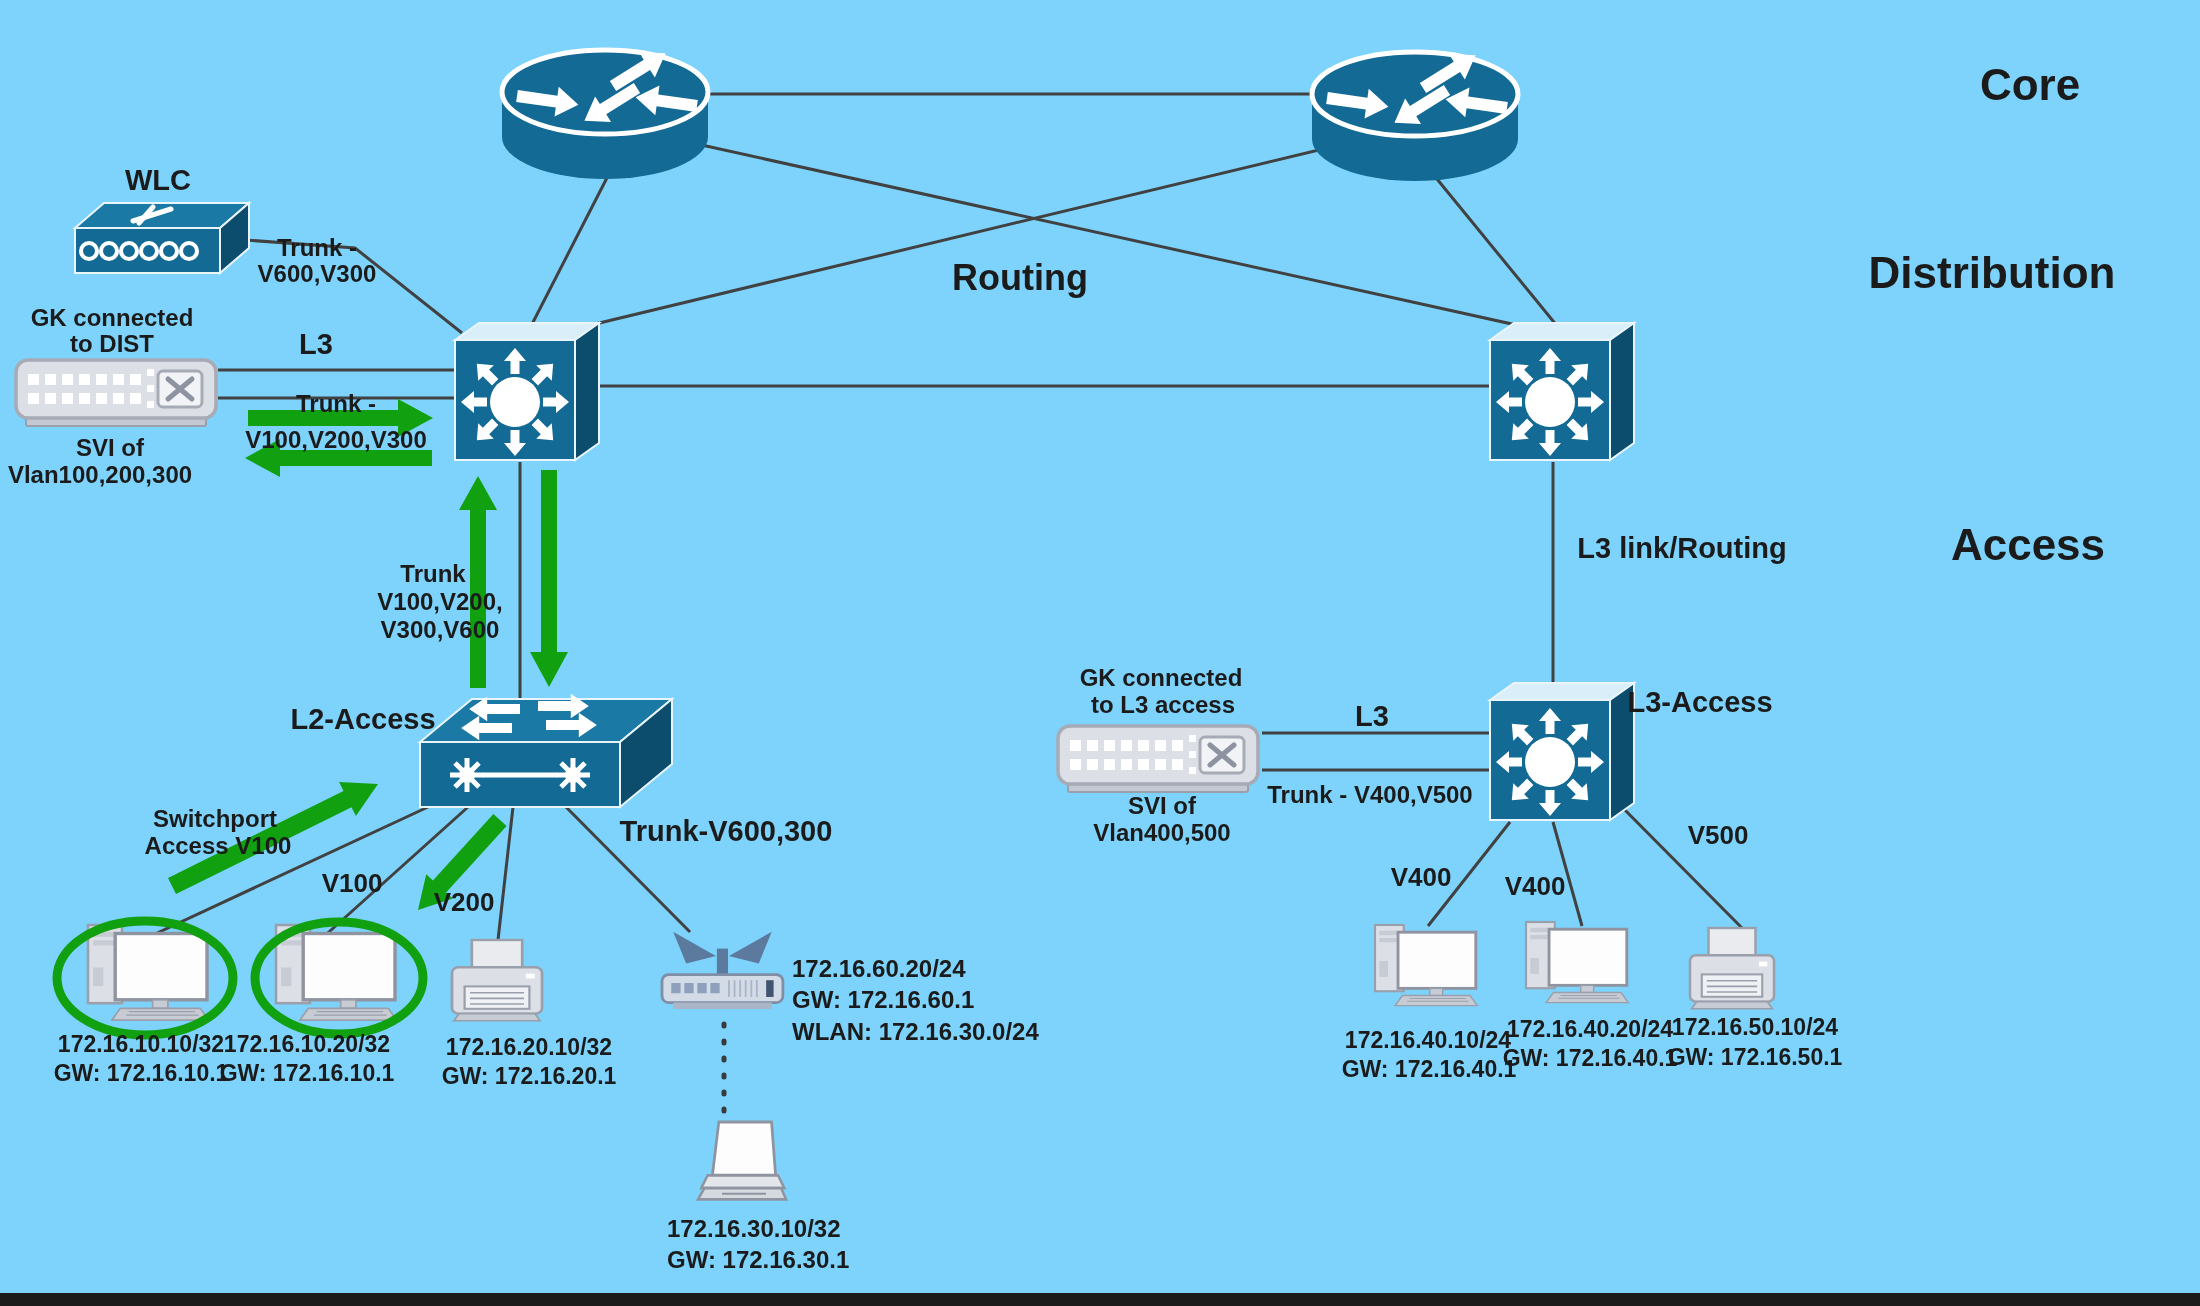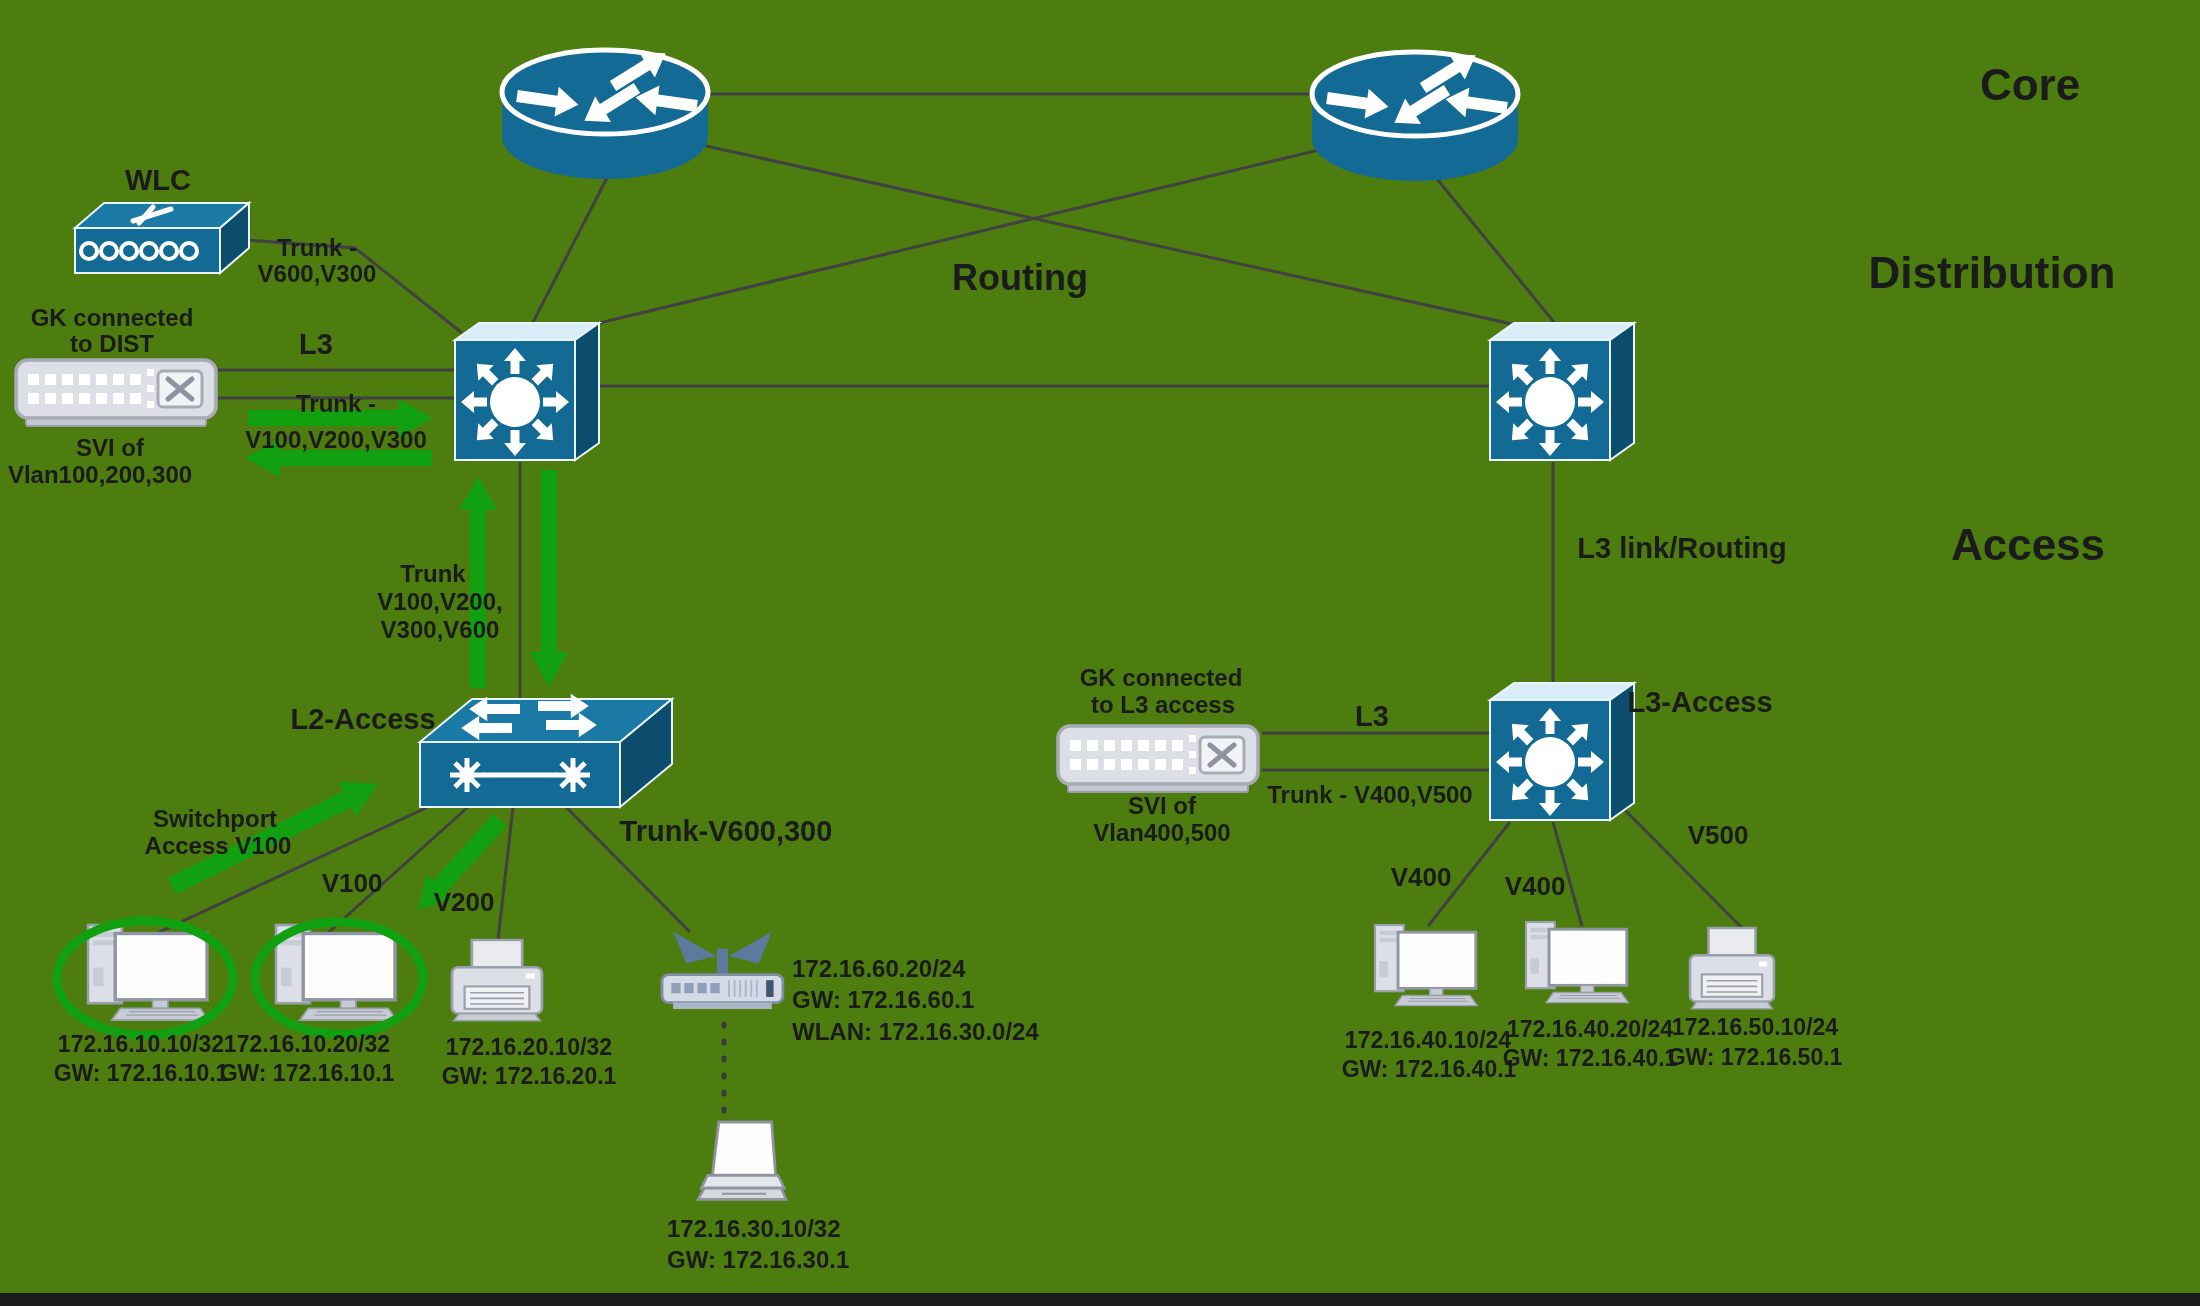--- a/index.html
+++ b/index.html
@@ -1,16 +1,16 @@
 <!DOCTYPE html>
 <html><head>
 <meta charset="utf-8">
 <style>
   html,body{margin:0;padding:0;background:#ffffff;}
-  .canvas{position:relative;width:2200px;height:1306px;background:#4d7c0f;overflow:hidden;font-family:"Liberation Sans",sans-serif;}
+  .canvas{position:relative;width:2200px;height:1306px;background:#7dd3fc;overflow:hidden;font-family:"Liberation Sans",sans-serif;}
   svg{display:block;width:2200px;height:1306px;}
   text{font-family:"Liberation Sans","DejaVu Sans",sans-serif;font-weight:bold;fill:#1b1b1b;}
   .lbl-xl{font-size:44px;}
   .lbl-lg{font-size:36px;}
   .lbl-md{font-size:29px;}
   .lbl-sm{font-size:24px;}
   .lbl-ip{font-size:23px;}
   .lbl-v{font-size:26px;}
   .link{stroke:#414141;stroke-width:3;fill:none;}
   .link-dotted{stroke:#3a3a3a;stroke-width:5;fill:none;stroke-dasharray:2 15;stroke-linecap:round;}

